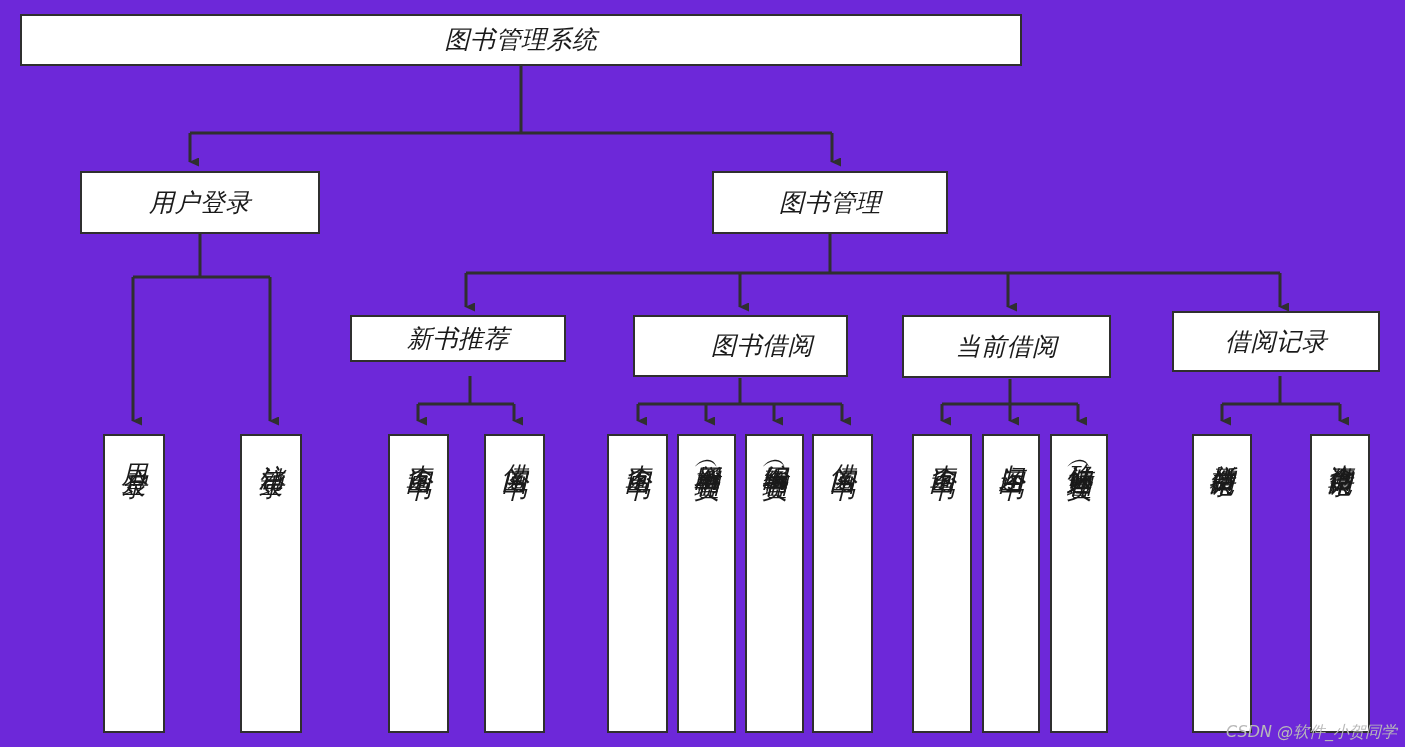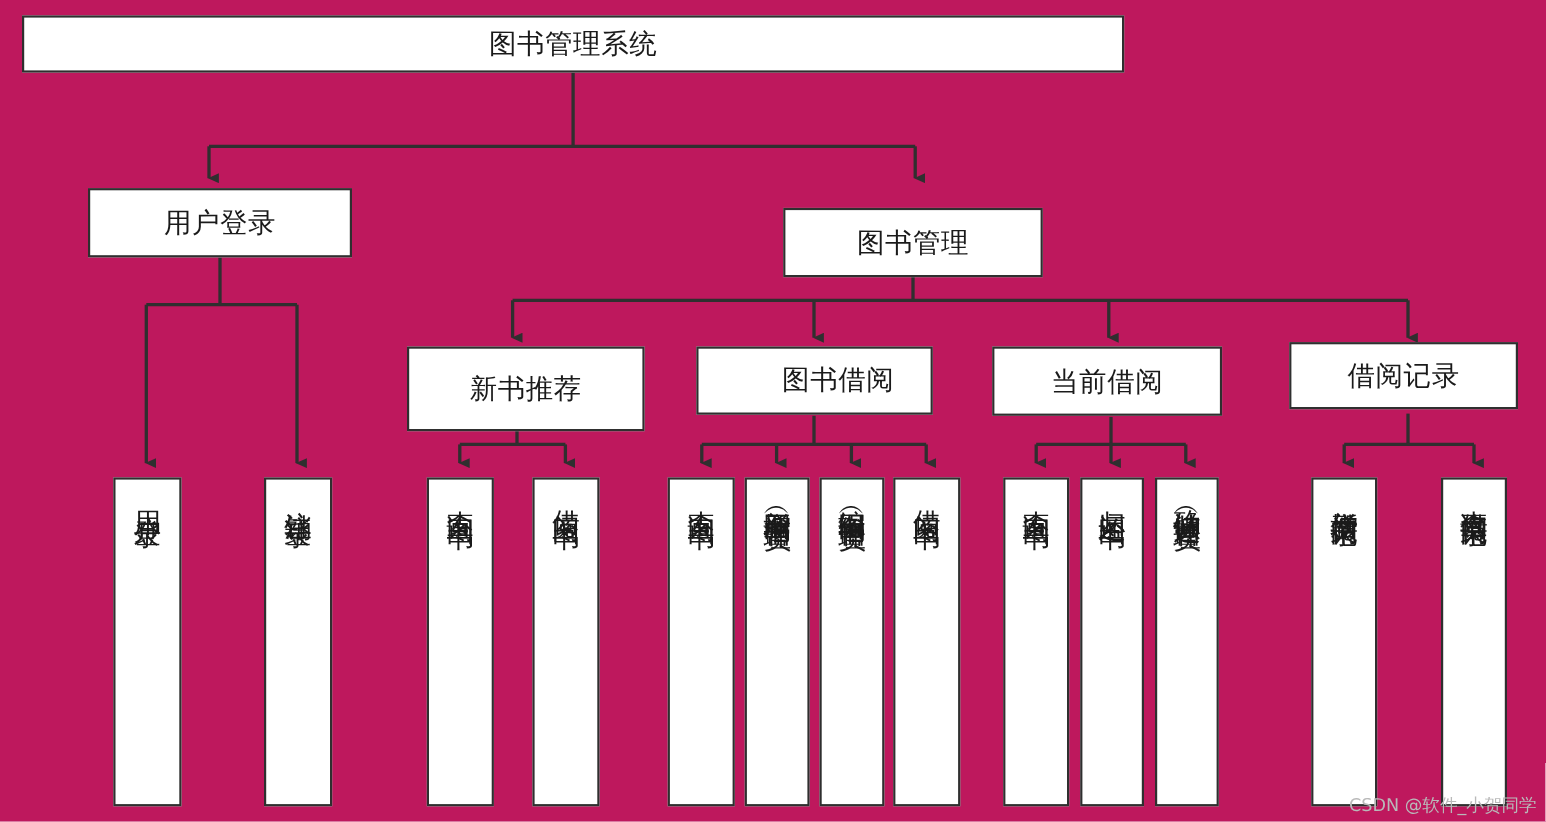--- a/index.html
+++ b/index.html
@@ -8,22 +8,23 @@
     padding: 0;
     background: #ffffff;
   }
   body {
     font-family: "DejaVu Sans", "Liberation Sans", sans-serif;
   }
   #diagram-root {
     position: relative;
     width: 1405px;
     height: 747px;
-    background: #be185d;
+    background: #6d28d9;
     overflow: hidden;
+    font-style: italic;
   }
   #edges-layer {
     position: absolute;
     left: 0;
     top: 0;
     width: 1405px;
     height: 747px;
     pointer-events: none;
   }
   .node {
@@ -133,25 +134,25 @@
   </svg>
 
   <div class="node horiz root" style="left:20px; top:14px; width:1002px; height:52px;">
     <span class="node-label">图书管理系统</span>
   </div>
 
   <div class="node horiz" style="left:80px; top:171px; width:240px; height:63px;">
     <span class="node-label">用户登录</span>
   </div>
 
-  <div class="node horiz" style="left:712px; top:171px; width:236px; height:63px;margin-top:18px;">
+  <div class="node horiz" style="left:712px; top:171px; width:236px; height:63px;">
     <span class="node-label">图书管理</span>
   </div>
 
-  <div class="node horiz" style="left:370px; top:315px; width:216px; height:77px;">
+  <div class="node horiz" style="left:350px; top:315px; width:216px; height:47px;">
     <span class="node-label">新书推荐</span>
   </div>
 
   <div class="node horiz" style="left:633px; top:315px; width:215px; height:62px;padding-left:43px;">
     <span class="node-label">图书借阅</span>
   </div>
 
   <div class="node horiz" style="left:902px; top:315px; width:209px; height:63px;">
     <span class="node-label">当前借阅</span>
   </div>

